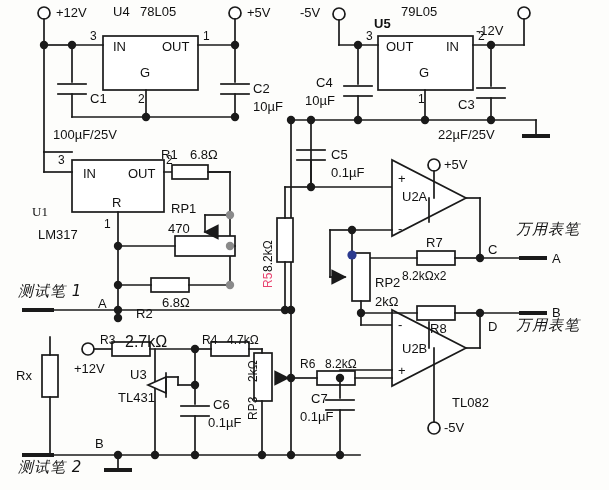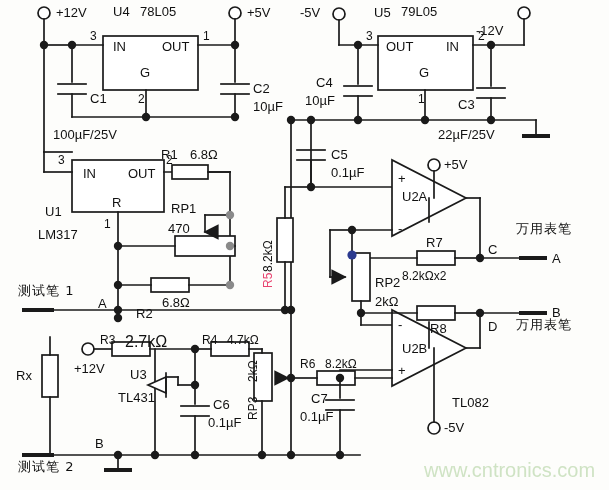--- a/index.html
+++ b/index.html
@@ -27,22 +27,23 @@
     font-family: "Liberation Sans", sans-serif;
     font-size: 13px;
     color: #111;
     white-space: nowrap;
     line-height: 1;
     letter-spacing: 0px;
   }
   .lbl.sm { font-size: 12px; }
   .lbl.cn {
     font-family: "DejaVu Sans", sans-serif;
-    font-size: 13px;
+    font-size: 15px;
     letter-spacing: 1px;
+    font-style: italic;
   }
   .lbl.red { color: #e8436f; }
   .lbl.rot {
     transform-origin: 0 0;
     transform: rotate(-90deg);
   }
   .watermark {
     position: absolute;
     left: 424px;
     top: 459px;
@@ -309,21 +310,21 @@
 
   <div class="lbl" style="left:113px; top:5px;">U4</div>
   <div class="lbl" style="left:140px; top:5px;">78L05</div>
   <div class="lbl sm" style="left:90px; top:30px;">3</div>
   <div class="lbl sm" style="left:203px; top:30px;">1</div>
   <div class="lbl" style="left:113px; top:40px;">IN</div>
   <div class="lbl" style="left:162px; top:40px;">OUT</div>
   <div class="lbl" style="left:140px; top:66px;">G</div>
   <div class="lbl sm" style="left:138px; top:93px;">2</div>
 
-  <div class="lbl" style="left:374px; top:6px;">U5</div>
+  <div class="lbl" style="left:374px; top:17px;font-weight:bold;">U5</div>
   <div class="lbl" style="left:401px; top:5px;">79L05</div>
   <div class="lbl sm" style="left:366px; top:30px;">3</div>
   <div class="lbl sm" style="left:478px; top:30px;">2</div>
   <div class="lbl" style="left:386px; top:40px;">OUT</div>
   <div class="lbl" style="left:446px; top:40px;">IN</div>
   <div class="lbl" style="left:419px; top:66px;">G</div>
   <div class="lbl sm" style="left:418px; top:93px;">1</div>
 
   <div class="lbl" style="left:90px; top:92px;">C1</div>
   <div class="lbl" style="left:53px; top:128px;">100µF/25V</div>
@@ -339,21 +340,21 @@
   <div class="lbl" style="left:208px; top:416px;">0.1µF</div>
   <div class="lbl" style="left:311px; top:392px;">C7</div>
   <div class="lbl" style="left:300px; top:410px;">0.1µF</div>
 
   <div class="lbl sm" style="left:58px; top:154px;">3</div>
   <div class="lbl" style="left:83px; top:167px;">IN</div>
   <div class="lbl" style="left:128px; top:167px;">OUT</div>
   <div class="lbl sm" style="left:166px; top:154px;">2</div>
   <div class="lbl" style="left:112px; top:196px;">R</div>
   <div class="lbl sm" style="left:104px; top:218px;">1</div>
-  <div class="lbl" style="left:45px; top:205px;">U1</div>
+  <div class="lbl" style="left:32px; top:205px;font-family:Liberation Serif, serif;">U1</div>
   <div class="lbl" style="left:38px; top:228px;">LM317</div>
 
   <div class="lbl" style="left:161px; top:148px;">R1</div>
   <div class="lbl" style="left:190px; top:148px;">6.8Ω</div>
   <div class="lbl" style="left:136px; top:307px;">R2</div>
   <div class="lbl" style="left:162px; top:296px;">6.8Ω</div>
   <div class="lbl" style="left:100px; top:334px; font-size:12px;">R3</div>
   <div class="lbl" style="left:125px; top:334px; font-size:16px;">2.7kΩ</div>
   <div class="lbl" style="left:202px; top:334px; font-size:12px;">R4</div>
   <div class="lbl" style="left:227px; top:334px; font-size:12px;">4.7kΩ</div>
@@ -394,15 +395,14 @@
   <div class="lbl" style="left:488px; top:243px;">C</div>
   <div class="lbl" style="left:488px; top:320px;">D</div>
   <div class="lbl" style="left:552px; top:252px;">A</div>
   <div class="lbl" style="left:552px; top:306px;">B</div>
 
   <div class="lbl cn" style="left:18px; top:284px;">测试笔 1</div>
   <div class="lbl cn" style="left:18px; top:460px;text-align:right;">测试笔 2</div>
   <div class="lbl cn" style="left:516px; top:222px;">万用表笔</div>
   <div class="lbl cn" style="left:516px; top:318px;">万用表笔</div>
 
-  <div class="watermark">www.cntronics.com</div>
 
 </div>
 
 </body></html>

